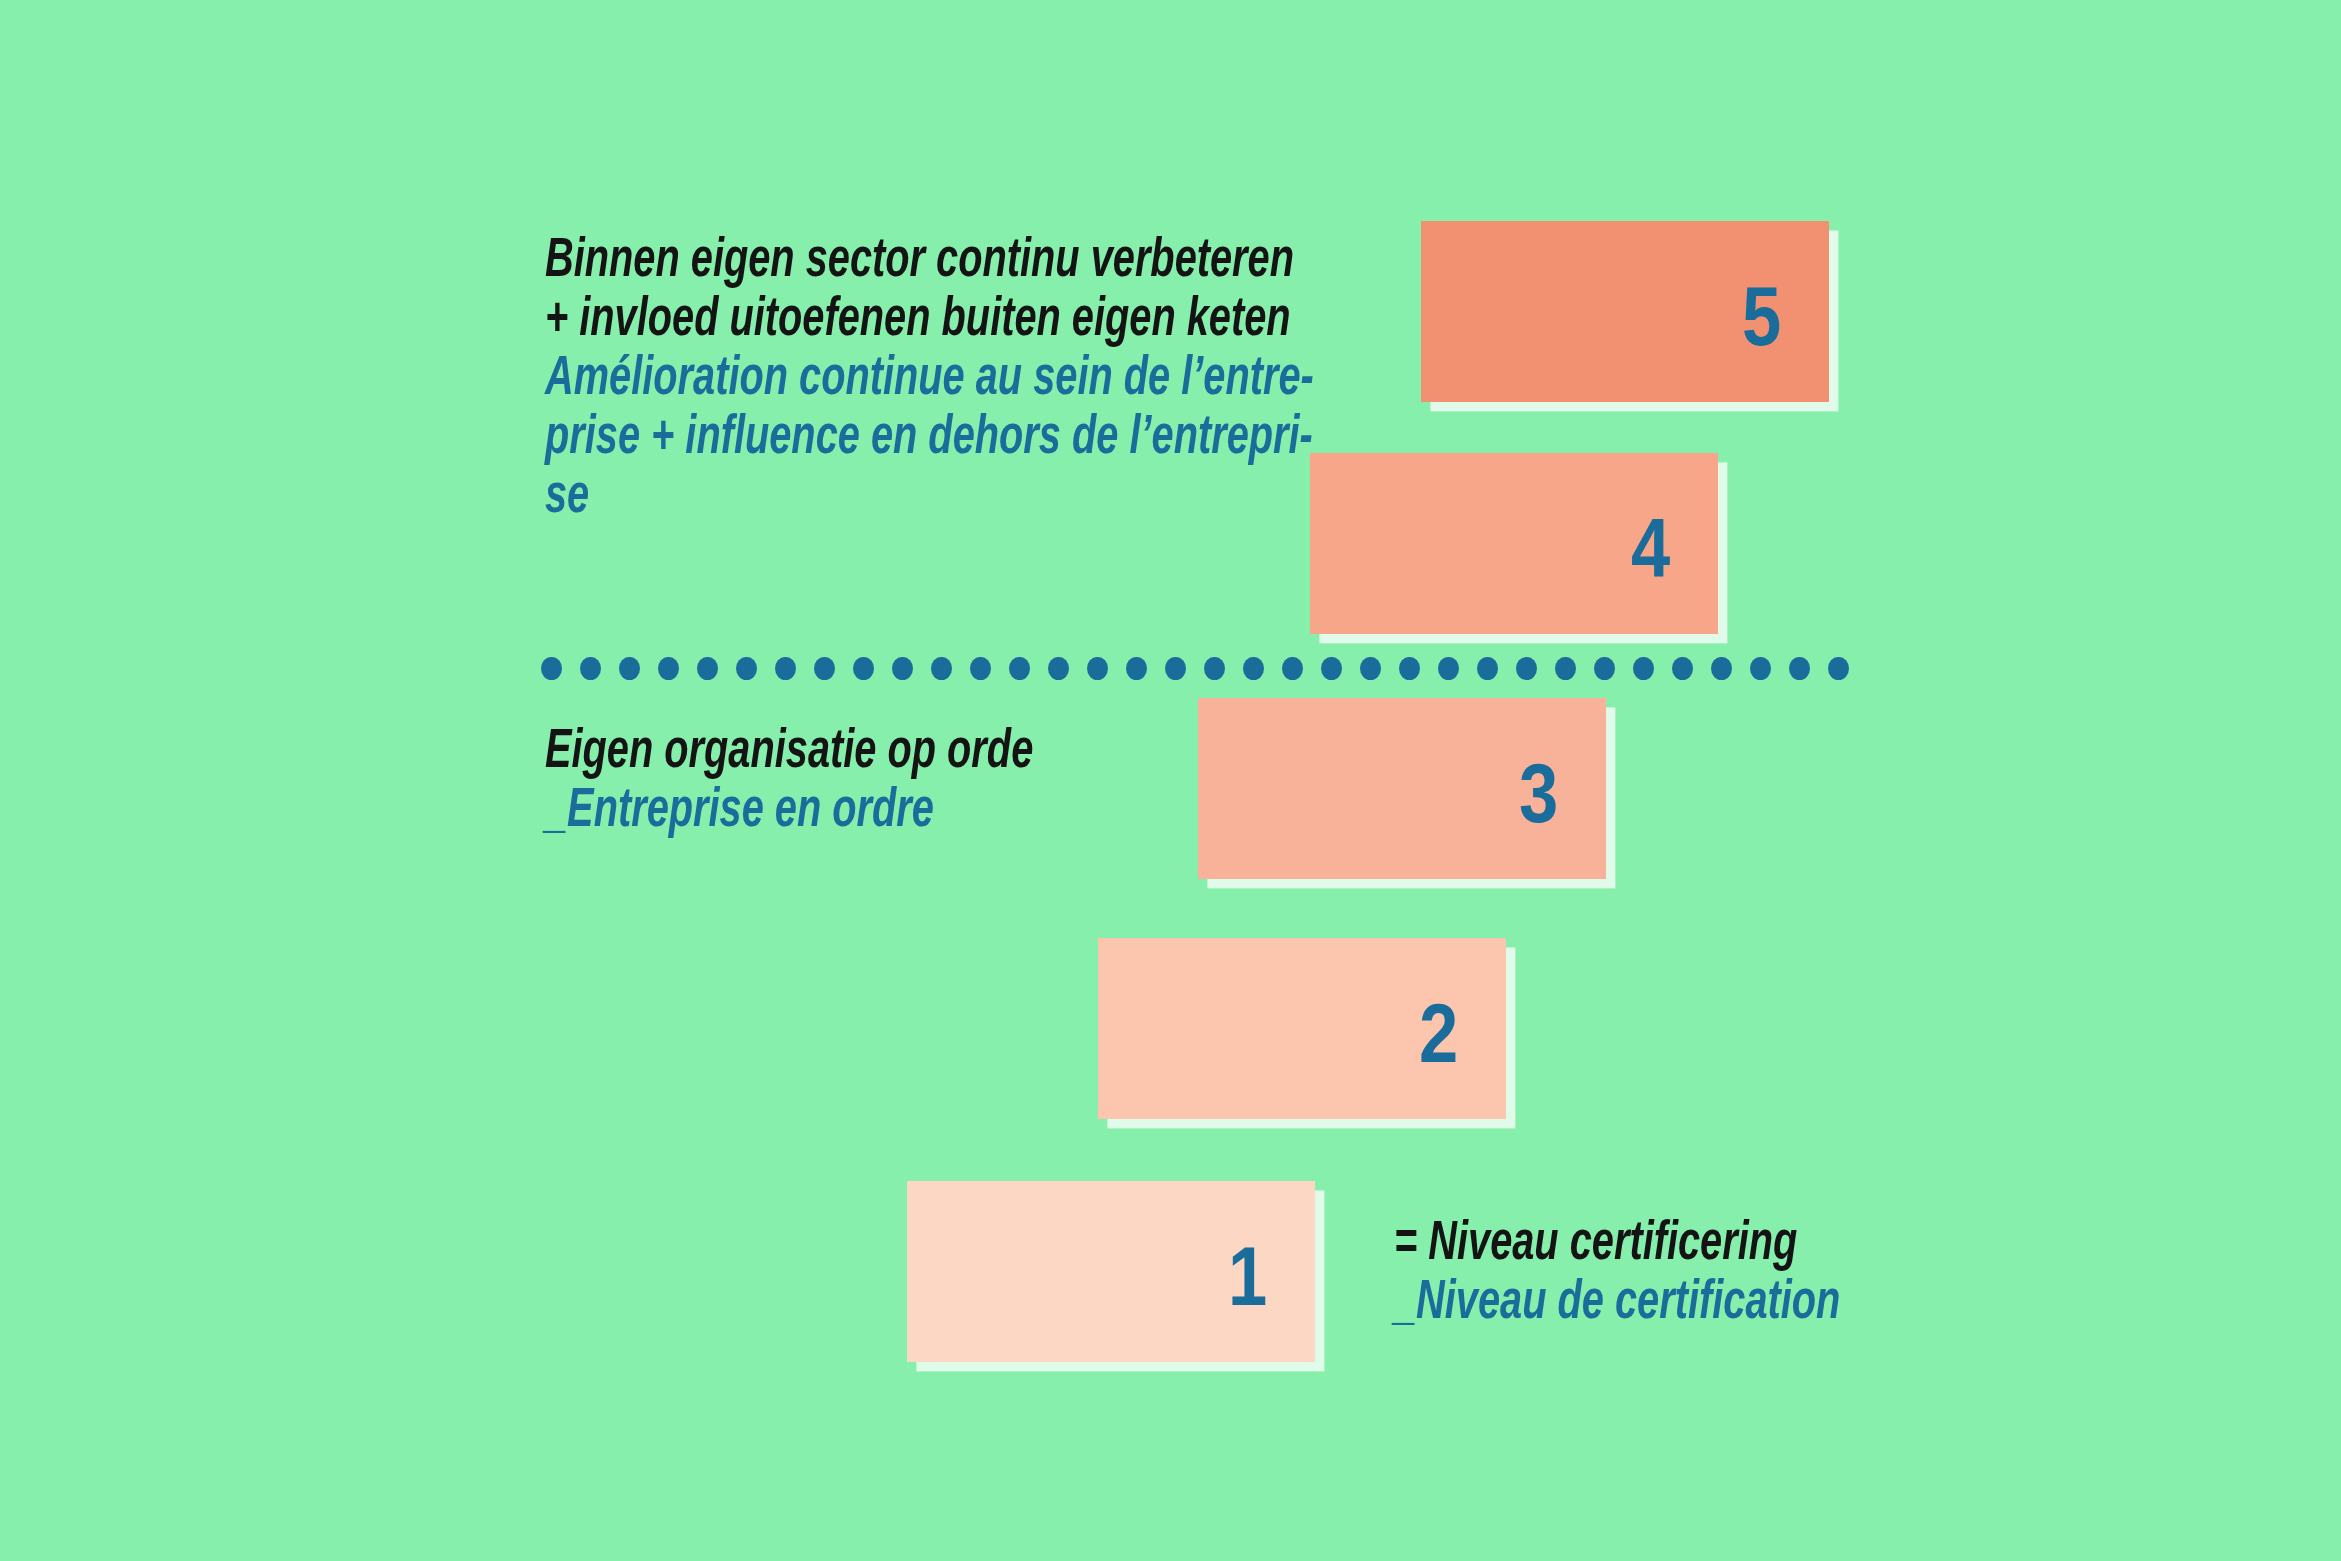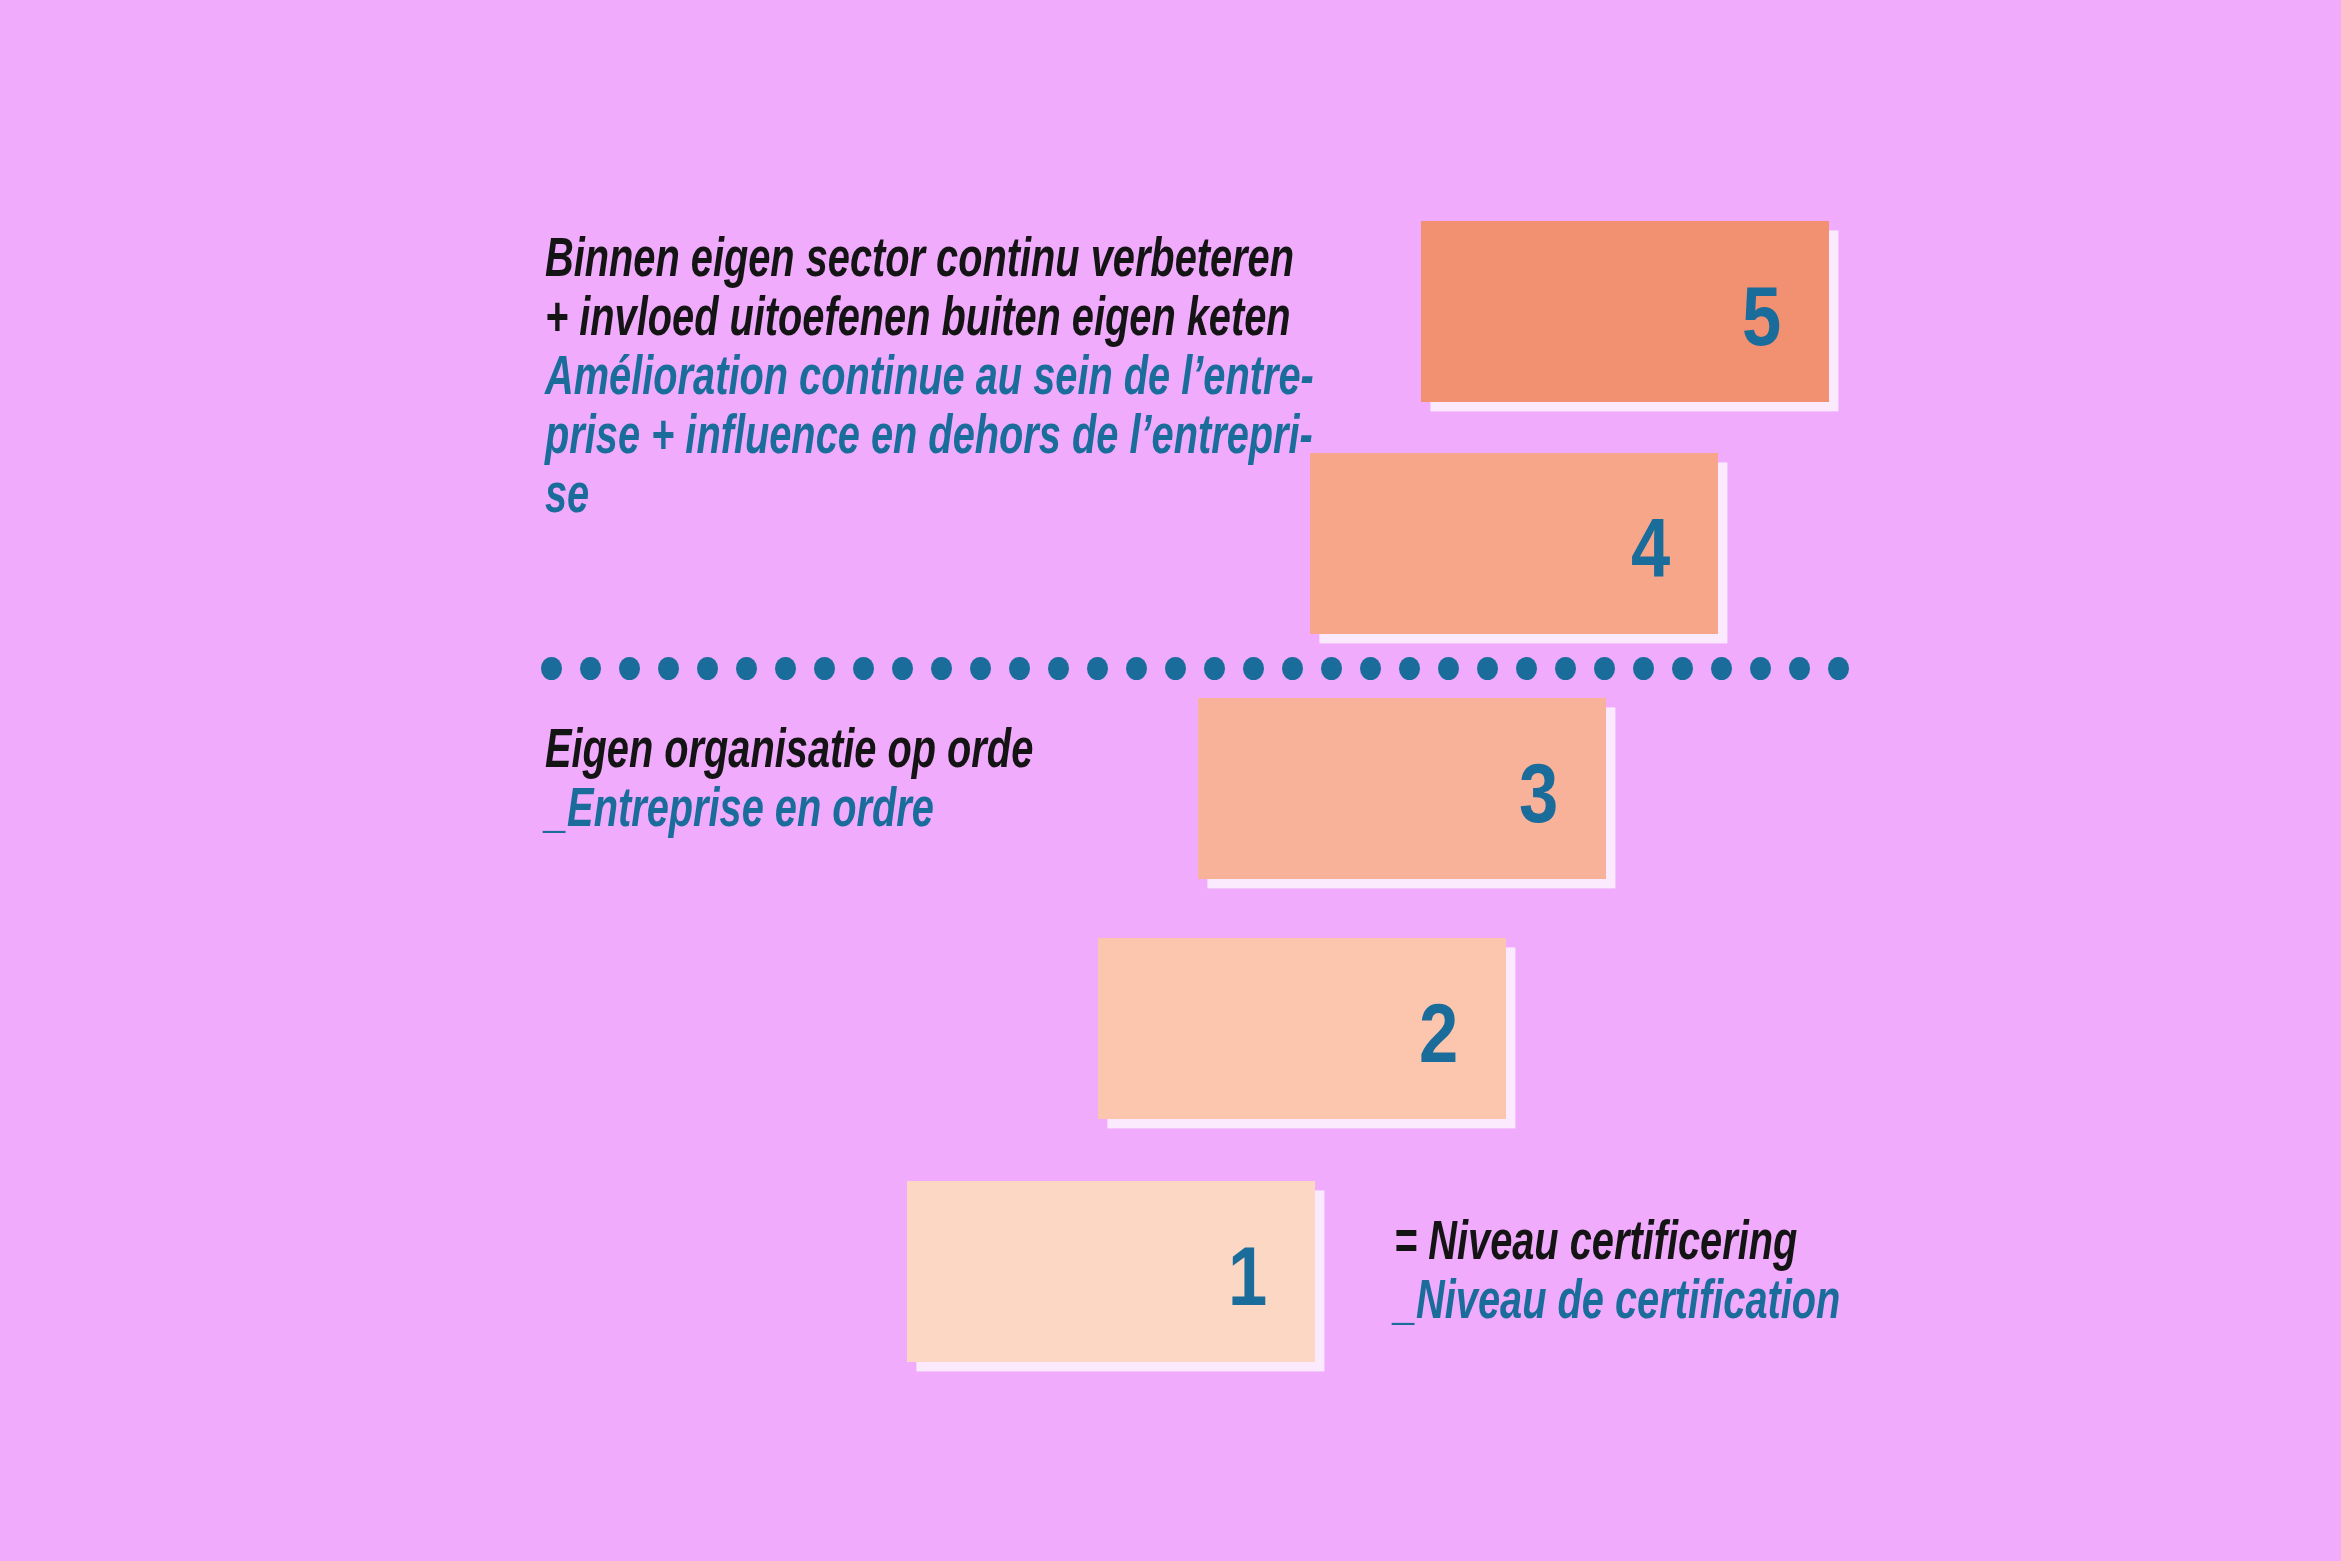--- a/index.html
+++ b/index.html
@@ -49,21 +49,21 @@
   .dot {
     width: 21px;
     height: 23.4px;
     border-radius: 50%;
     flex: 0 0 auto;
   }
 </style>
 </head>
 <body>
 
-<div id="canvas" style="background: #f0abfc;">
+<div id="canvas" style="background: #86efac;">
 
   <div class="caption" id="caption-upper" style="left: 545px; top: 227px;">
     <span class="line nl" style="color: rgb(20, 20, 20);">Binnen eigen sector continu verbeteren</span>
     <span class="line nl" style="color: rgb(20, 20, 20);">+ invloed uitoefenen buiten eigen keten</span>
     <span class="line fr" style="color: rgb(26, 108, 155);">Amélioration continue au sein de l’entre-</span>
     <span class="line fr" style="color: rgb(26, 108, 155);">prise + influence en dehors de l’entrepri-</span>
     <span class="line fr" style="color: rgb(26, 108, 155);">se</span>
   </div>
 
   <div class="caption" id="caption-middle" style="left: 545px; top: 718px;">

